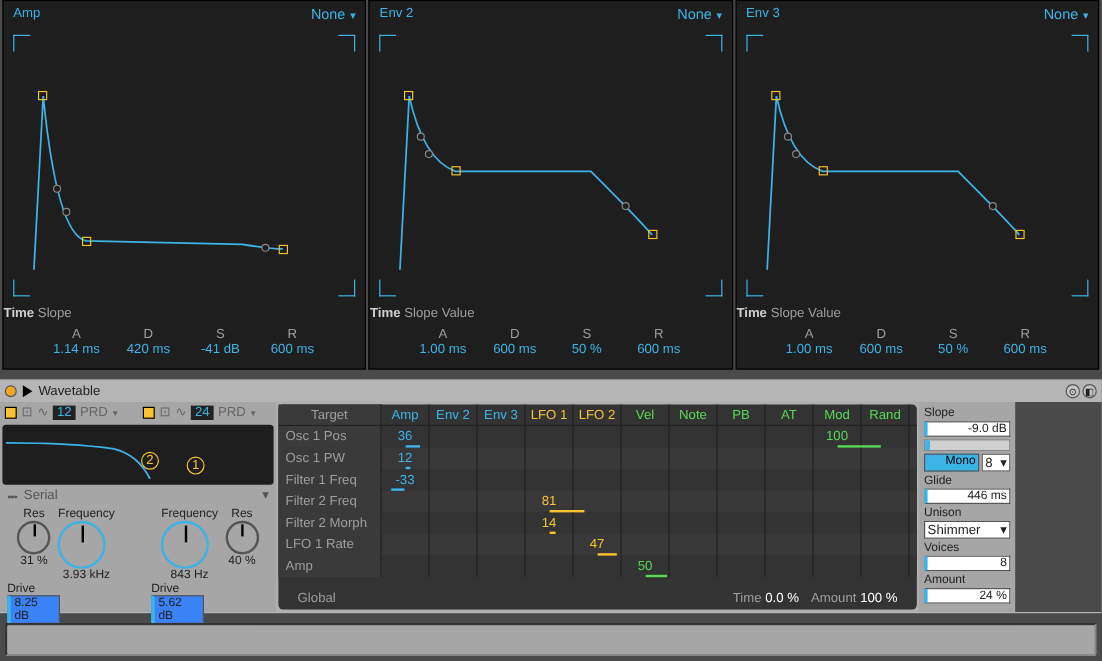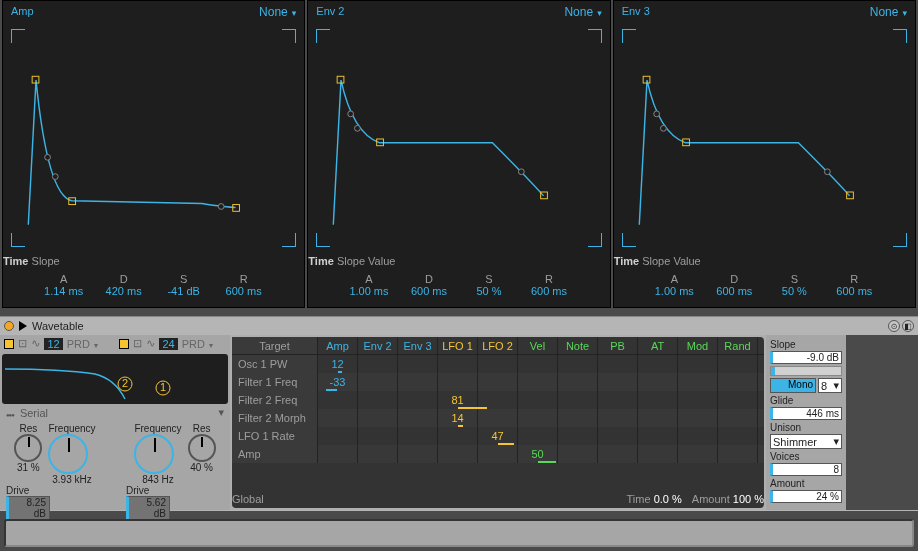--- a/index.html
+++ b/index.html
@@ -45,41 +45,41 @@
   .osc-graph{flex:1;background:#1e1e1e;margin:2px;position:relative;border-radius:3px}
   .serial-row{height:18px;display:flex;align-items:center;gap:6px;padding:0 6px;color:#555;font-size:10px;background:#a6a6a6}
   .serial-row .dots::before{content:"●●●";letter-spacing:-1px;font-size:6px}
   .filter-row{flex:1;display:flex;gap:14px;padding:2px}
   .filter{flex:1;display:flex;flex-direction:column;align-items:center;justify-content:space-between;padding:2px 0}
   .knob{width:28px;height:28px;border-radius:50%;border:2px solid #555;position:relative}
   .knob.big{width:40px;height:40px;border:2px solid var(--cyan)}
   .knob::after{content:"";position:absolute;width:2px;height:40%;background:#000;left:49%;top:5%}
   .knob-lbl{font-size:10px;color:#222;text-align:center}
   .knob-val{font-size:10px;color:#222;text-align:center}
-  .num-box{background:#737373;border:1px solid #555;padding:0 3px;font-size:10px;color:#222;width:44px;text-align:right;position:relative}
+  .num-box{background:#3b82f6;border:1px solid #555;padding:0 3px;font-size:10px;color:#222;width:44px;text-align:left;position:relative}
   .num-box.blue{border-left:3px solid var(--cyan)}
   
   .matrix{flex:1;background:#333;margin:2px;border-radius:4px;display:flex;flex-direction:column;font-size:10px}
   .mx-head{display:flex;height:18px;border-bottom:1px solid #222}
   .mx-head div{display:flex;align-items:center;justify-content:center;color:var(--text)}
   .c-target{width:86px;background:#3a3a3a;border-right:1px solid #222}
   .c-src{width:40px;border-right:1px solid #222}
   .mx-head .c-src.cy{color:var(--cyan)}
   .mx-head .c-src.yl{color:var(--yellow)}
   .mx-head .c-src.gr{color:var(--green)}
   .mx-row{display:flex;height:18px}
   .mx-row:nth-child(even){background:#383838}
   .mx-row:nth-child(odd){background:#333}
   .mx-row .c-target{color:var(--text);justify-content:flex-start;padding-left:6px;display:flex;align-items:center;background:#3a3a3a;border-right:1px solid #222}
   .mx-row .c-src{display:flex;align-items:center;justify-content:center;border-right:1px solid #222;position:relative}
   .cell-val{position:relative;width:100%;text-align:center}
   .cell-val.cy{color:var(--cyan)}.cell-val.yl{color:var(--yellow)}.cell-val.gr{color:var(--green)}
   .cell-bar{position:absolute;bottom:0;height:2px}
   .cell-bar.cy{background:var(--cyan)}.cell-bar.yl{background:var(--yellow)}.cell-bar.gr{background:var(--green)}
-  .mx-foot{display:flex;height:18px;align-items:center;color:var(--text);font-size:10px;padding:0 0}
+  .mx-foot{display:flex;height:18px;align-items:center;color:var(--text);font-size:10px;padding:0 16px}
   .mx-foot .r{margin-left:auto;display:flex;gap:10px}
   .mx-foot .v{color:#fff}
   
   .right-col{width:80px;background:#a6a6a6;padding:4px;display:flex;flex-direction:column;gap:2px;font-size:10px;color:#222}
   .param-group{display:flex;flex-direction:column;gap:1px}
   .param-group .hdr{font-size:10px;color:#222}
   .p-box{background:#fff;border:1px solid #555;padding:0 2px;font-size:10px;text-align:right;position:relative}
   .p-box.blue{border-left:3px solid var(--cyan)}
   .p-box.mono{background:var(--cyan);color:#000}
   .p-sel{background:#fff;border:1px solid #555;font-size:10px;display:flex;align-items:center;justify-content:space-between;padding:0 2px}
@@ -327,20 +327,40 @@
           <div class="c-src yl">LFO 2</div>
           <div class="c-src gr">Vel</div>
           <div class="c-src gr">Note</div>
           <div class="c-src gr">PB</div>
           <div class="c-src gr">AT</div>
           <div class="c-src gr">Mod</div>
           <div class="c-src gr">Rand</div>
         </div>
       <div id="mx-body" style="flex:1;overflow:hidden">
           <div class="mx-row">
+            <div class="c-target">Osc 1 Pos</div>
+            <div class="c-src">
+              <div class="cell-val cy">36</div>
+              <div class="cell-bar cy" style="width: 12.96px; left: calc(50% + 0px);"></div>
+            </div>
+            <div class="c-src"></div>
+            <div class="c-src"></div>
+            <div class="c-src"></div>
+            <div class="c-src"></div>
+            <div class="c-src"></div>
+            <div class="c-src"></div>
+            <div class="c-src"></div>
+            <div class="c-src"></div>
+            <div class="c-src">
+              <div class="cell-val gr">100</div>
+              <div class="cell-bar gr" style="width: 36px; left: calc(50% + 0px);"></div>
+            </div>
+            <div class="c-src"></div>
+          </div>
+          <div class="mx-row">
             <div class="c-target">Osc 1 PW</div>
             <div class="c-src">
               <div class="cell-val cy">12</div>
               <div class="cell-bar cy" style="width: 4.32px; left: calc(50% + 0px);"></div>
             </div>
             <div class="c-src"></div>
             <div class="c-src"></div>
             <div class="c-src"></div>
             <div class="c-src"></div>
             <div class="c-src"></div>

